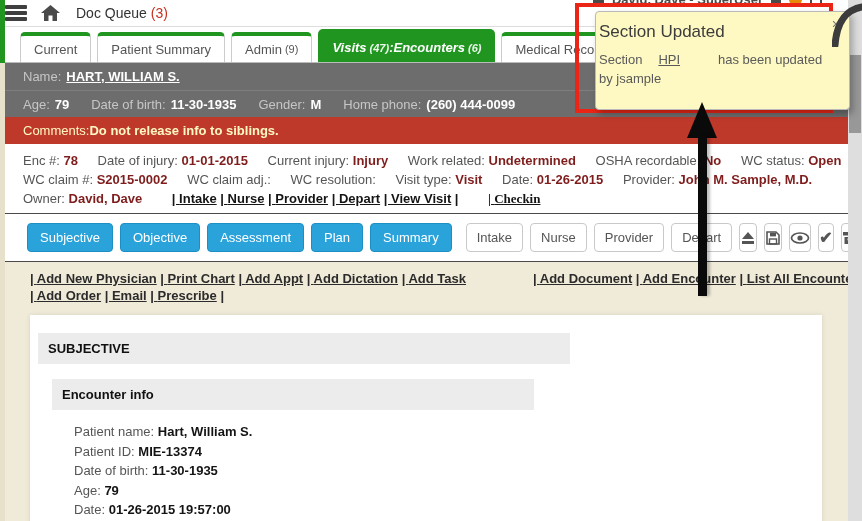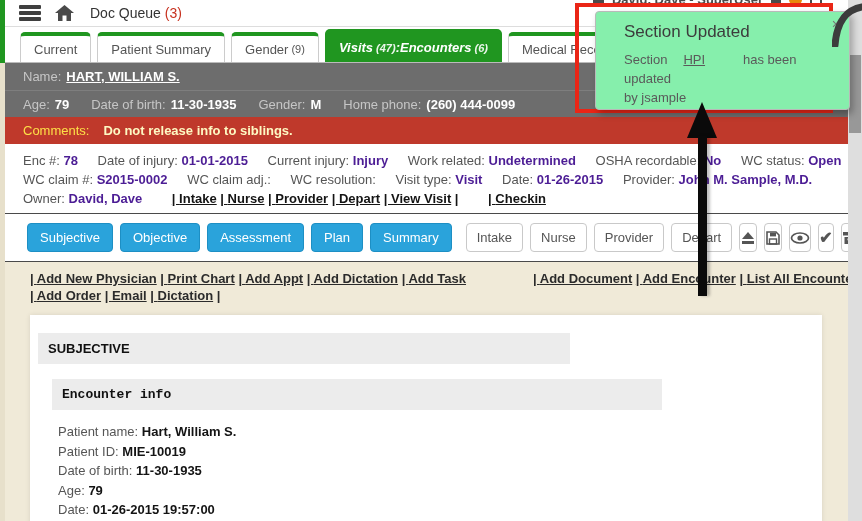--- a/index.html
+++ b/index.html
@@ -7,21 +7,21 @@
   body { font-family:"Liberation Sans", sans-serif; background:#fff; }
   .screen { position:relative; width:862px; height:521px; overflow:hidden; background:#fff; }
 
   
   .strip-green { position:absolute; left:0; top:0; width:5px; height:63px; background:#209620; z-index:5; }
   .strip-beige { position:absolute; left:0; top:63px; width:5px; height:458px; background:#e7e0cb; z-index:5; }
 
   .main { position:absolute; left:5px; top:0; width:843px; height:521px; }
 
   
-  .topbar { position:relative; height:27px; background:#fff; border-bottom:1px solid #ddd; display:flex; align-items:center; padding-left:14px; }
+  .topbar { position:relative; height:27px; background:#fff; border-bottom:1px solid #ddd; display:flex; align-items:center; }
   .hamburger { width:22px; height:16px; display:flex; flex-direction:column; justify-content:space-between; cursor:pointer; margin-right:14px; }
   .hamburger div { height:4px; background:#3f3f3f; border-radius:1px; }
   .home-svg { margin-right:16px; cursor:pointer; }
   .app-title { font-size:14px; color:#333; }
   .app-count { font-size:14px; color:#c7311f; margin-left:4px; }
   .user-strip { position:absolute; right:26px; top:-8px; display:flex; align-items:center; gap:8px; font-size:13px; font-weight:bold; color:#4a4a4a; }
   .user-box-icon { width:11px; height:11px; background:#4a4a4a; }
   .user-glyph { width:10px; height:13px; background:#4a4a4a; border-radius:5px 5px 2px 2px; }
   .help-circle { width:13px; height:13px; background:#e8890c; border-radius:50%; }
   .phone-glyph { width:12px; height:13px; border:2.5px solid #4a4a4a; border-radius:50% 50% 0 0; border-bottom:none; }
@@ -36,34 +36,34 @@
 
   
   .namebar { height:27px; background:#6d6d6d; display:flex; align-items:center; padding-left:18px; font-size:13px; }
   .demobar { height:27px; background:#6d6d6d; border-top:1px solid #7e7e7e; display:flex; align-items:center; padding-left:18px; font-size:13px; }
   .bar-label { color:#c6c6c6; margin-right:5px; }
   .bar-value { color:#fff; font-weight:bold; margin-right:22px; }
   .name-link { color:#fff; font-weight:bold; text-decoration:underline; cursor:pointer; }
 
   
   .commentsbar { height:27px; background:#bf392b; display:flex; align-items:center; padding-left:18px; font-size:13px; }
-  .comments-label { color:#fde047; margin-right:14px; }
+  .comments-label { color:#fef9c3; }
   .comments-value { color:#fef9c3; font-weight:bold; }
 
   
   .encsec { background:#fff; padding:7px 0 5px 18px; border-bottom:1px solid #4a4a4a; font-size:13px; }
   .encrow { line-height:19px; white-space:nowrap; }
   .pair { margin-right:16px; }
   .pair .lbl { color:#555; }
-  .pair .val { color:#4c1d95; font-weight:bold; }
+  .pair .val { color:#7f1d1d; font-weight:bold; }
   .enc-links { margin-left:10px; }
   .enc-link { color:#141414; font-weight:bold; text-decoration:underline; cursor:pointer; }
   .enc-link::before { content:"| "; font-weight:bold; text-decoration:none; display:inline; }
   .enc-pipe-end { font-weight:bold; color:#141414; }
-  .checkin-link { margin-left:26px; }
+  .checkin-link { margin-left:26px;font-family:Liberation Serif, serif; }
 
   
   .toolbar { height:48px; background:#fff; border-bottom:1px solid #4a4a4a; display:flex; align-items:center; padding-left:22px; gap:7px; }
   .btn-blue { background:#2aa3db; border:1px solid #1d8fc4; color:#fff; font-size:13px; border-radius:4px; padding:6px 12px; cursor:pointer; font-family:inherit; }
   .btn-white { background:#fff; border:1px solid #c9c9c9; color:#555; font-size:13px; border-radius:4px; padding:6px 10px; cursor:pointer; font-family:inherit; }
   .spacer { width:28px; }
   .btn-icon { background:#fff; border:1px solid #c9c9c9; border-radius:4px; width:29px; height:29px; display:flex; align-items:center; justify-content:center; cursor:pointer; color:#555; }
   .btn-icon svg { display:block; }
   .glyph-check { font-size:16px; color:#555; font-weight:bold; }
 
@@ -71,32 +71,32 @@
   .content { background:#f0ead8; height:270px; padding-top:8px; position:relative; }
   .links-line { font-size:13px; line-height:17px; margin-left:25px; white-space:nowrap; }
   .links-right { position:absolute; left:503px; top:8px; }
   .add-link { color:#2b2b2b; font-weight:bold; text-decoration:underline; cursor:pointer; }
   .add-link::before { content:"| "; text-decoration:none; }
   .pipe-end { color:#2b2b2b; font-weight:bold; }
 
   .panel { position:absolute; left:25px; top:53px; width:792px; height:217px; background:#fff; box-shadow:0 0 5px rgba(0,0,0,0.10); padding-top:18px; }
   .band { background:#ececec; font-size:13px; font-weight:bold; color:#111; padding:8px 10px; }
   .band1 { margin-left:8px; width:532px; }
-  .band2 { margin-left:22px; width:610px; margin-top:15px;font-family:Liberation Mono, monospace; }
-  .fields { margin-left:28px; margin-top:12px; font-size:13px; line-height:19.5px; }
+  .band2 { margin-left:22px; width:482px; margin-top:15px; }
+  .fields { margin-left:44px; margin-top:12px; font-size:13px; line-height:19.5px; }
   .fields .lbl { color:#555; }
   .fields .val { color:#141414; font-weight:bold; }
 
   
   .scrollbar { position:absolute; right:0; top:0; width:14px; height:521px; background:#dedede; z-index:40; }
   .scroll-thumb { position:absolute; left:1px; top:55px; width:12px; height:78px; background:#989898; cursor:pointer; }
 
   
   .annot-box { position:absolute; left:575px; top:3px; width:258px; height:110px; border:4px solid #ea2516; z-index:50; }
-  .popup { position:absolute; left:16px; top:4px; width:255px; height:99px; background:#86efac; border:1px solid #b9b9b9; border-radius:4px; box-shadow:3px 4px 7px rgba(0,0,0,0.28); padding:10px 12px 0 28px; }
+  .popup { position:absolute; left:16px; top:4px; width:255px; height:99px; background:#fef9c3; border:1px solid #b9b9b9; border-radius:4px; box-shadow:3px 4px 7px rgba(0,0,0,0.28); padding:10px 12px 0 3px; }
   .popup-title { font-size:17px; color:#3c3c3c; }
   .popup-close { position:absolute; right:9px; top:5px; font-size:14px; color:#777; cursor:pointer; line-height:14px; }
   .popup-body { margin-top:8px; font-size:13px; color:#5a5a5a; line-height:19px; }
   .popup-body .gap1 { margin-left:16px;text-decoration:underline; }
   .popup-body .gap2 { margin-left:38px; }
 
   .arrow-shaft { position:absolute; left:698px; top:136px; width:9px; height:160px; background:#0a0a0a; box-shadow:3px 0 3px rgba(0,0,0,0.25); z-index:55; }
   .arrow-head { position:absolute; left:687px; top:102px; width:0; height:0; border-left:15px solid transparent; border-right:15px solid transparent; border-bottom:36px solid #0a0a0a; z-index:55; }
 
   .cursor-annot { position:absolute; right:0; top:3px; z-index:60; }
@@ -131,21 +131,21 @@
     </div>
 
     <div class="tabrow">
       <div class="tab">
           <span>Current</span>
         </div>
       <div class="tab">
           <span>Patient Summary</span>
         </div>
       <div class="tab">
-          <span>Gender</span>
+          <span>Admin</span>
           <span class="cnt">(9)</span>
         </div>
       <div class="tab active">
         <span>Visits</span>
           <span class="cnt">(47)</span>
           <span>:Encounters</span>
           <span class="cnt">(6)</span>
       </div>
       <div class="tab">
           <span>Medical Record</span>
@@ -261,30 +261,30 @@
       </div>
       <div class="links-line links-right">
         <span class="add-link">Add Document</span>
         <span class="add-link">Add Encounter</span>
         <span class="add-link">List All Encounters</span>
         
       </div>
       <div class="links-line">
         <span class="add-link">Add Order</span>
         <span class="add-link">Email</span>
-        <span class="add-link">Dictation</span>
+        <span class="add-link">Prescribe</span>
         <span class="pipe-end">|</span>
       </div>
 
       <div class="panel">
         <div class="band band1">SUBJECTIVE</div>
         <div class="band band2">Encounter info</div>
         <div class="fields">
           <div><span class="lbl">Patient name:</span> <span class="val">Hart, William S.</span></div>
-          <div><span class="lbl">Patient ID:</span> <span class="val">MIE-10019</span></div>
+          <div><span class="lbl">Patient ID:</span> <span class="val">MIE-13374</span></div>
           <div><span class="lbl">Date of birth:</span> <span class="val">11-30-1935</span></div>
           <div><span class="lbl">Age:</span> <span class="val">79</span></div>
           <div><span class="lbl">Date:</span> <span class="val">01-26-2015 19:57:00</span></div>
           <div> </div>
 
         </div>
       </div>
     </div>
   </div>
 

